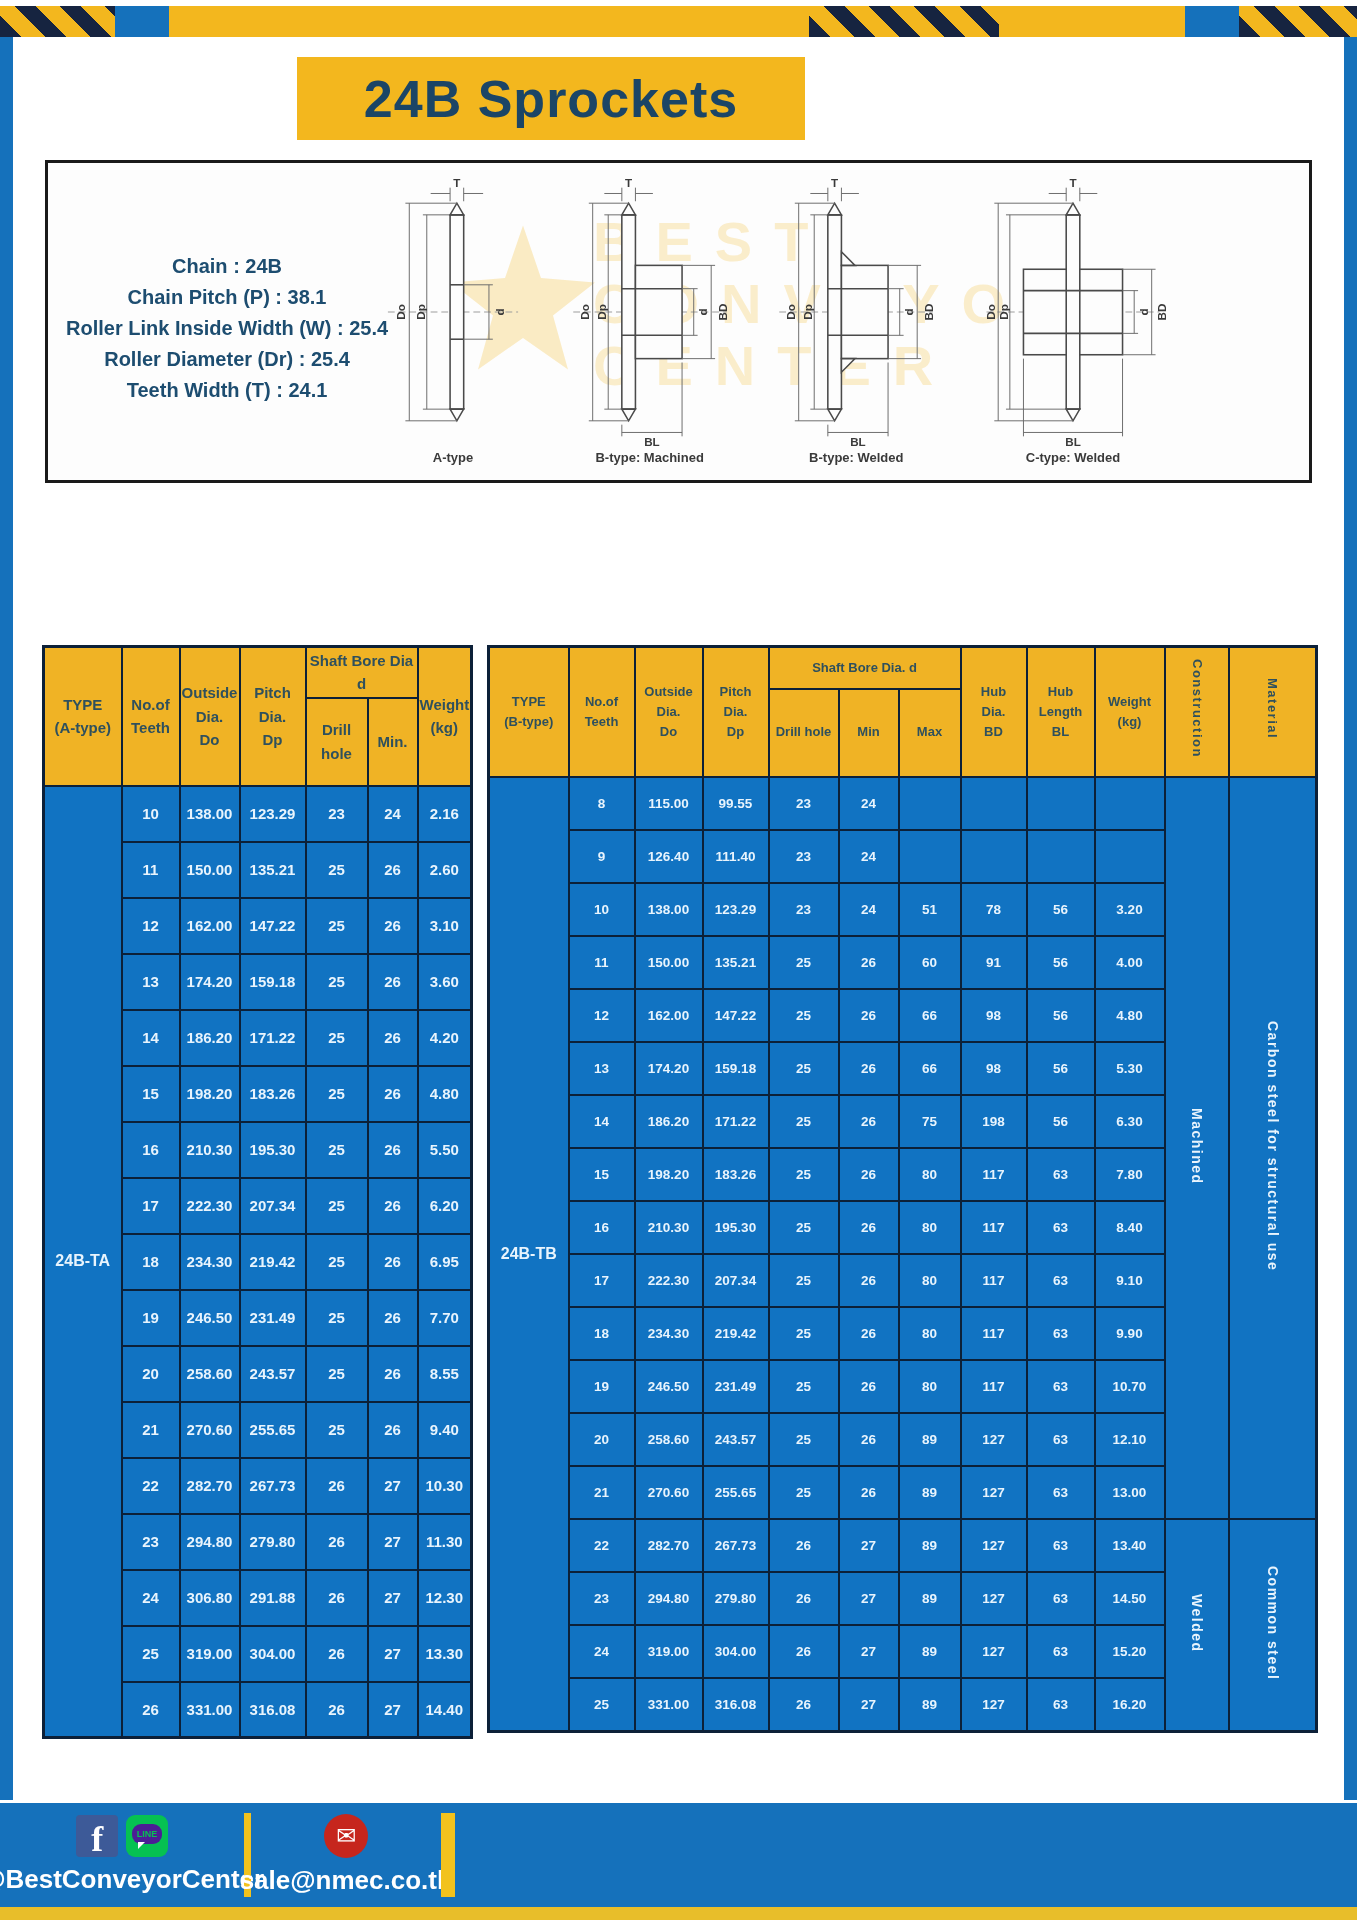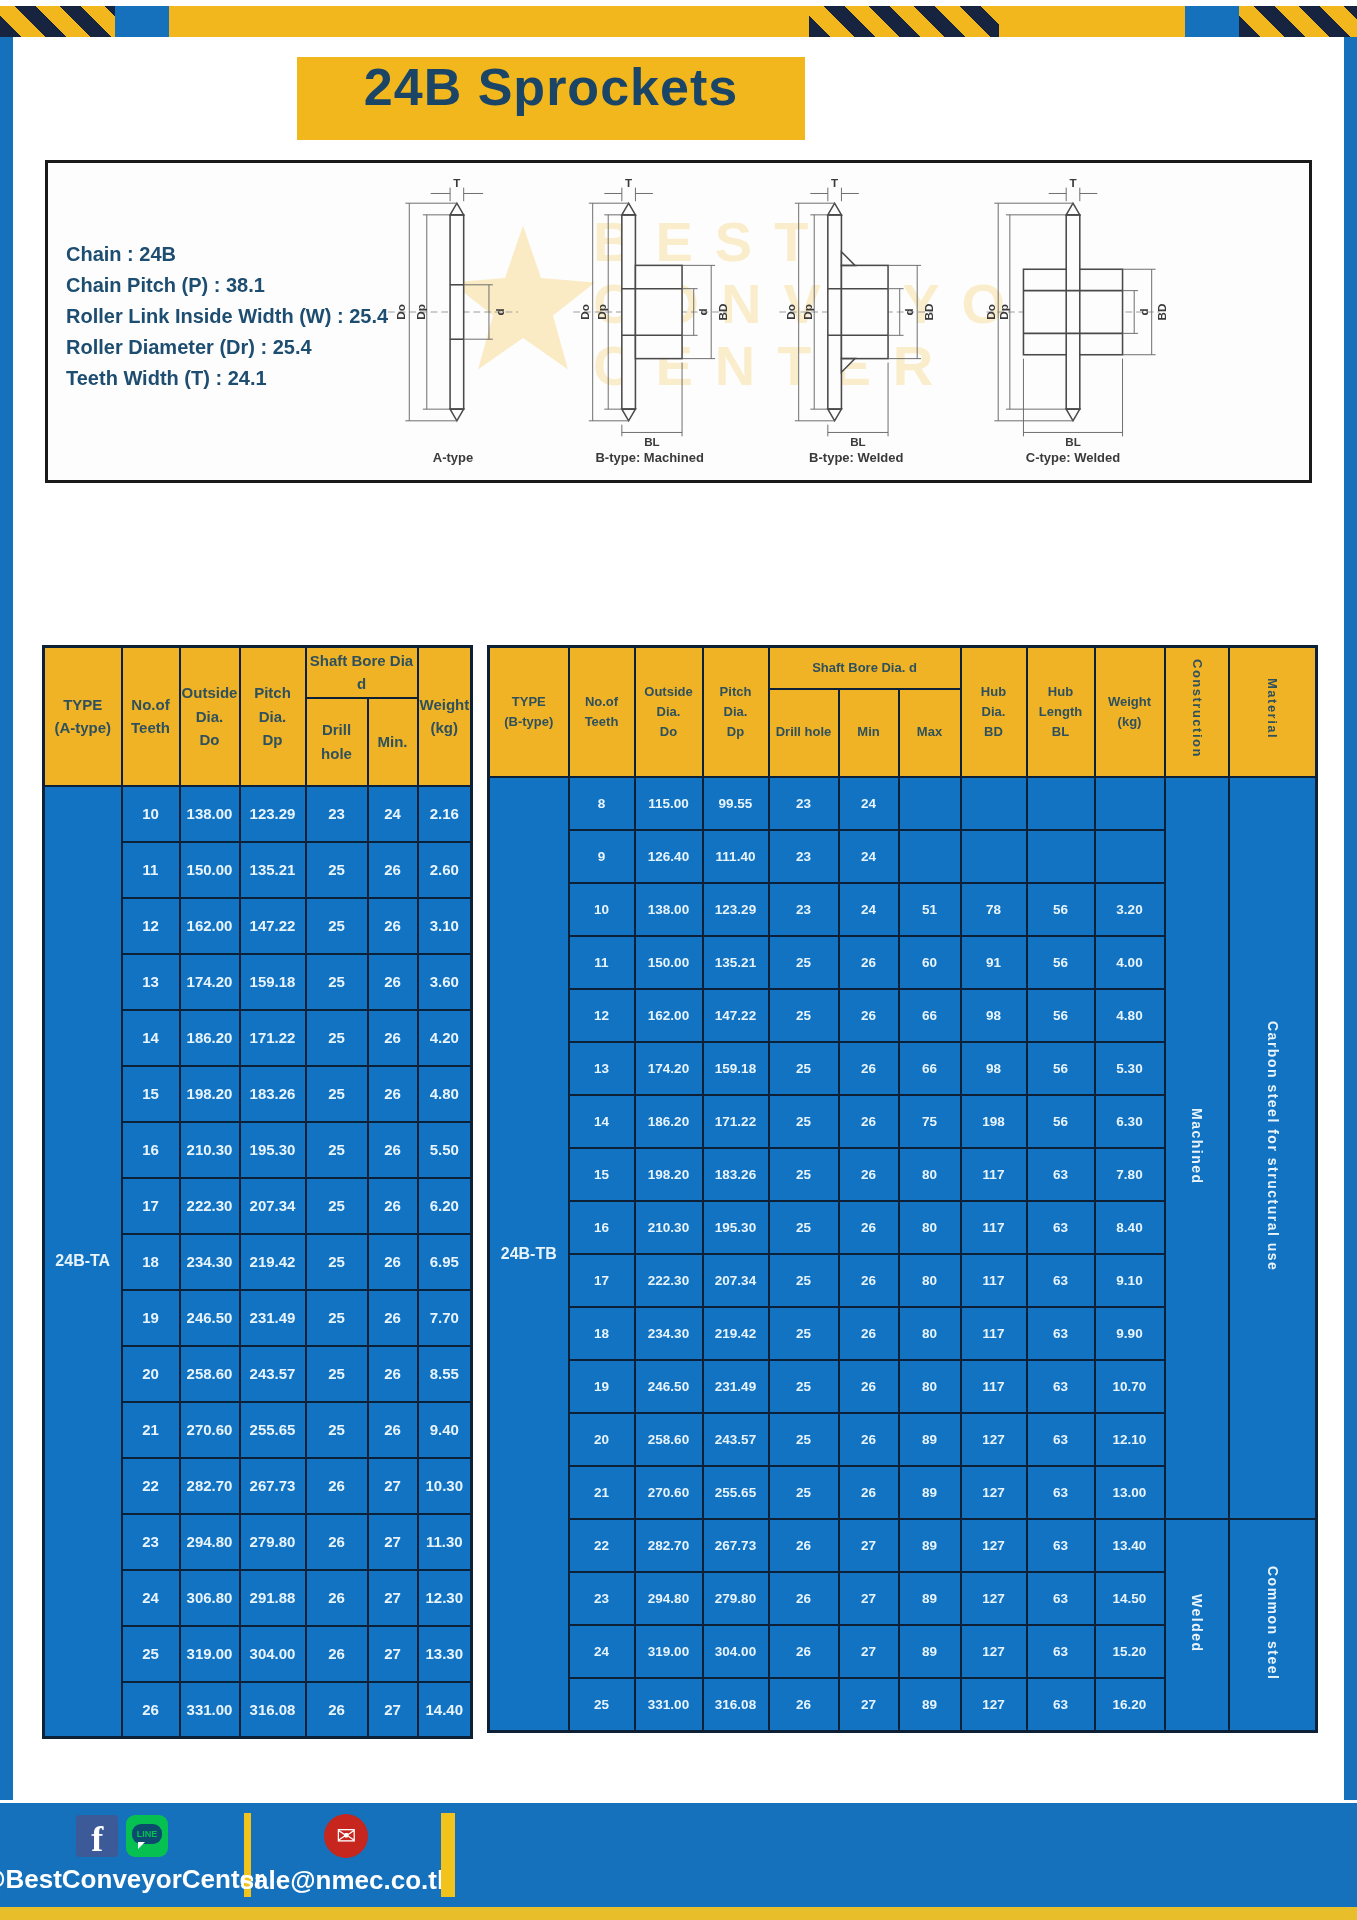--- a/index.html
+++ b/index.html
@@ -8,26 +8,26 @@
   
   .topbar{position:absolute;top:6px;left:0;right:0;height:31px;display:flex;}
   .seg-stripe{background:repeating-linear-gradient(45deg,#162440 0 15px,#f3b71e 15px 32px);}
   .seg-yellow{background:#f3b71e;}
   .seg-blue{background:#1571bb;}
   
   .frame{position:absolute;width:13px;top:37px;bottom:120px;background:#1571bb;}
   .frame.left{left:0;} .frame.right{right:0;}
   
   .title-box{position:absolute;left:297px;top:57px;width:508px;height:83px;background:#f3b71e;
-             display:flex;align-items:flex-start;justify-content:center;}
+             display:flex;align-items:center;justify-content:center;}
   .title-box h1{margin:0;font-size:52px;font-weight:800;color:#1b4566;letter-spacing:1px;}
   
   .diagram-box{position:absolute;left:45px;top:160px;width:1267px;height:323px;background:#fdfdfd;
                border:3px solid #1a1a1a;box-sizing:border-box;}
-  .specs{position:absolute;left:18px;top:76px;z-index:2;}
+  .specs{position:absolute;left:18px;top:88px;z-index:2;text-align:center;}
   .spec-line{font-size:20px;font-weight:700;color:#1d4d70;line-height:31px;white-space:nowrap;}
   .watermark{position:absolute;left:545px;top:48px;z-index:0;color:#f3b71e;opacity:.22;
              font-weight:800;line-height:62px;font-size:56px;letter-spacing:22px;white-space:nowrap;}
   .wm-star{position:absolute;left:400px;top:60px;z-index:0;opacity:.25;}
   .drawings{position:absolute;left:330px;top:8px;width:790px;height:300px;display:flex;
             justify-content:space-between;z-index:1;}
   .drawing{display:flex;flex-direction:column;align-items:center;justify-content:flex-end;height:100%;}
   .drawing svg{margin-bottom:2px;}
   .caption{font-size:13px;font-weight:600;color:#3a3a3a;padding-bottom:6px;white-space:nowrap;}
   .tech{stroke:#4a4a4a;stroke-width:1.6;fill:#fdfdfd;}
@@ -52,21 +52,21 @@
   .footer{position:absolute;left:0;right:0;bottom:13px;height:104px;background:#1571bb;
           display:flex;align-items:stretch;}
   .fsec{display:flex;flex-direction:column;align-items:center;justify-content:center;gap:7px;}
   .fsec .txt{font-size:26px;font-weight:700;color:#ffffff;white-space:nowrap;}
   .fdiv{width:7px;background:#f2c21d;margin:10px 0;}
   .icon-row{display:flex;gap:8px;align-items:center;}
   .fb-icon{width:42px;height:42px;background:#3d5a98;border-radius:4px;display:flex;
            align-items:flex-end;justify-content:center;overflow:hidden;}
   .fb-icon span{color:#fff;font-family:"Liberation Serif",serif;font-weight:700;font-size:36px;line-height:36px;}
   .line-icon{width:42px;height:42px;background:#06c152;border-radius:9px;position:relative;}
-  .line-bubble{position:absolute;left:6px;top:9px;width:30px;height:20px;background:#0c4a6e;border-radius:9px;
+  .line-bubble{position:absolute;left:6px;top:9px;width:30px;height:20px;background:#4c1d95;border-radius:9px;
                display:flex;align-items:center;justify-content:center;font-size:9px;font-weight:700;color:#06c152;}
   .line-tail{position:absolute;left:12px;top:27px;width:0;height:0;border-left:7px solid #fff;
              border-bottom:7px solid transparent;}
   .mail-icon{width:44px;height:44px;background:#c6261d;border-radius:50%;display:flex;
              align-items:center;justify-content:center;color:#fff;font-size:24px;}
   .circle-icon{width:44px;height:44px;border-radius:50%;display:flex;align-items:center;justify-content:center;}
   .globe-icon{background:#2fb1e3;}
   .phone-icon{background:#f2c21d;}
   .bottom-strip{position:absolute;left:0;right:0;bottom:0;height:13px;background:#e8be2a;}
 </style>

